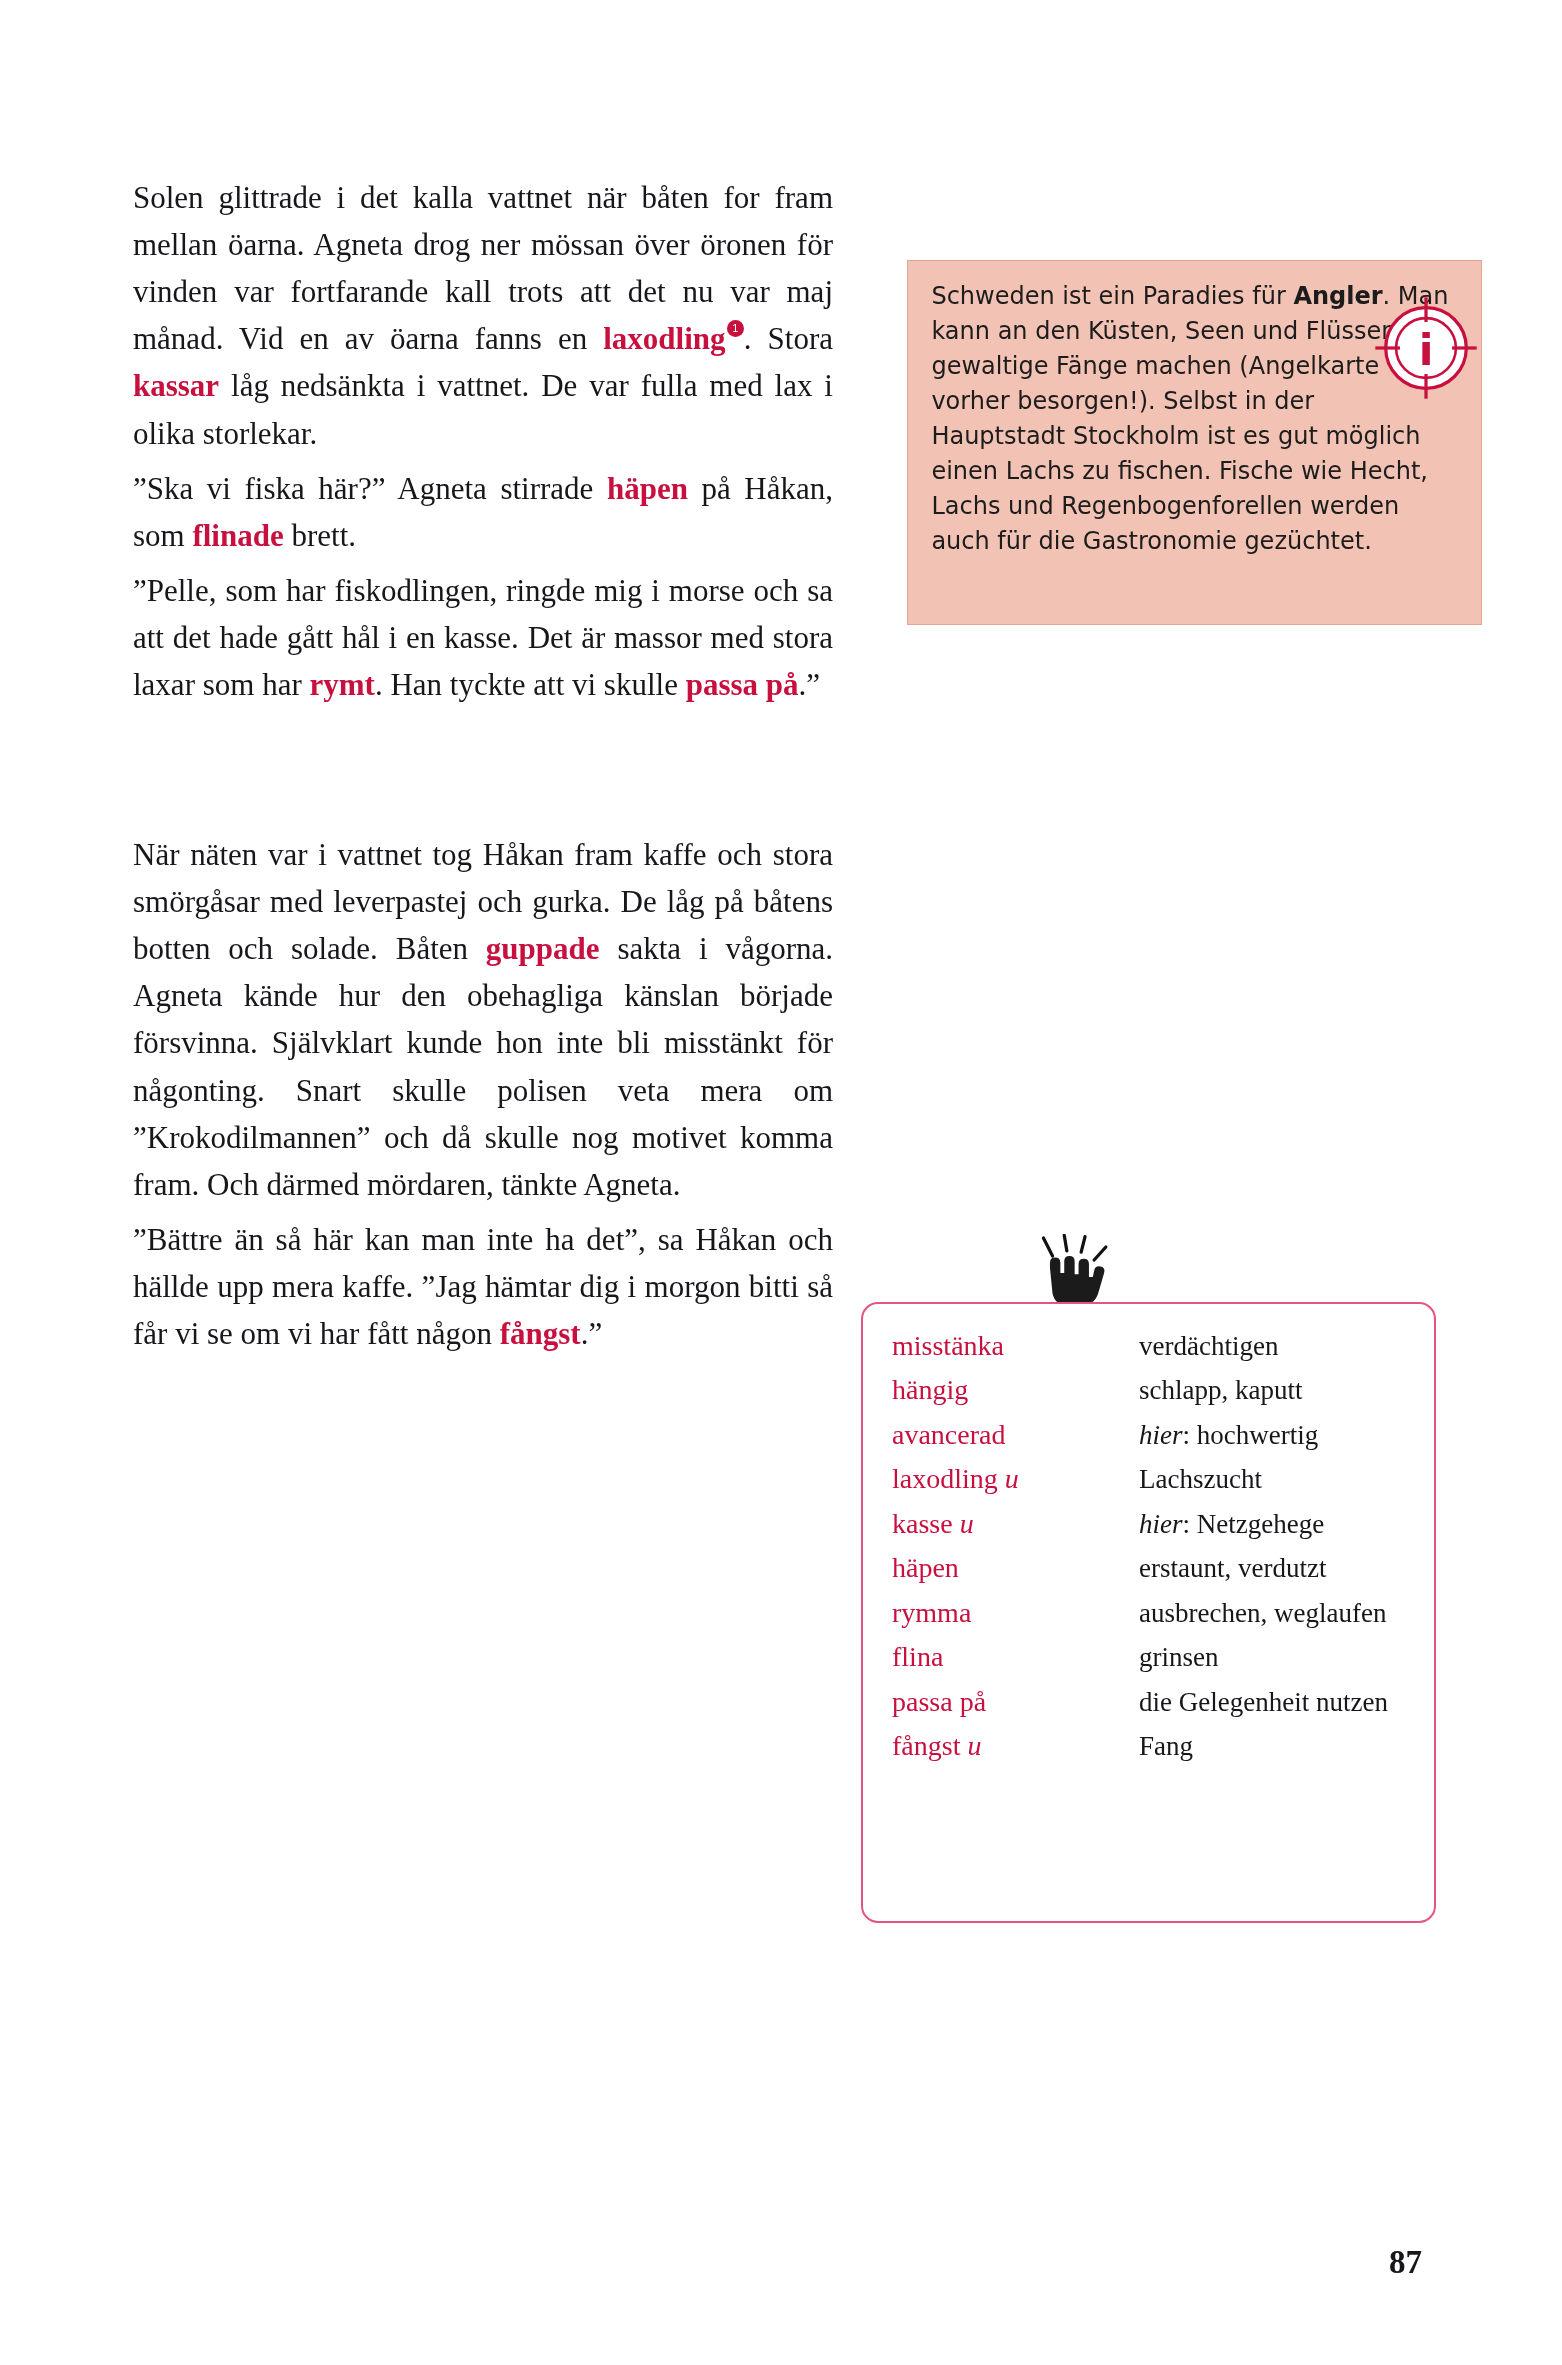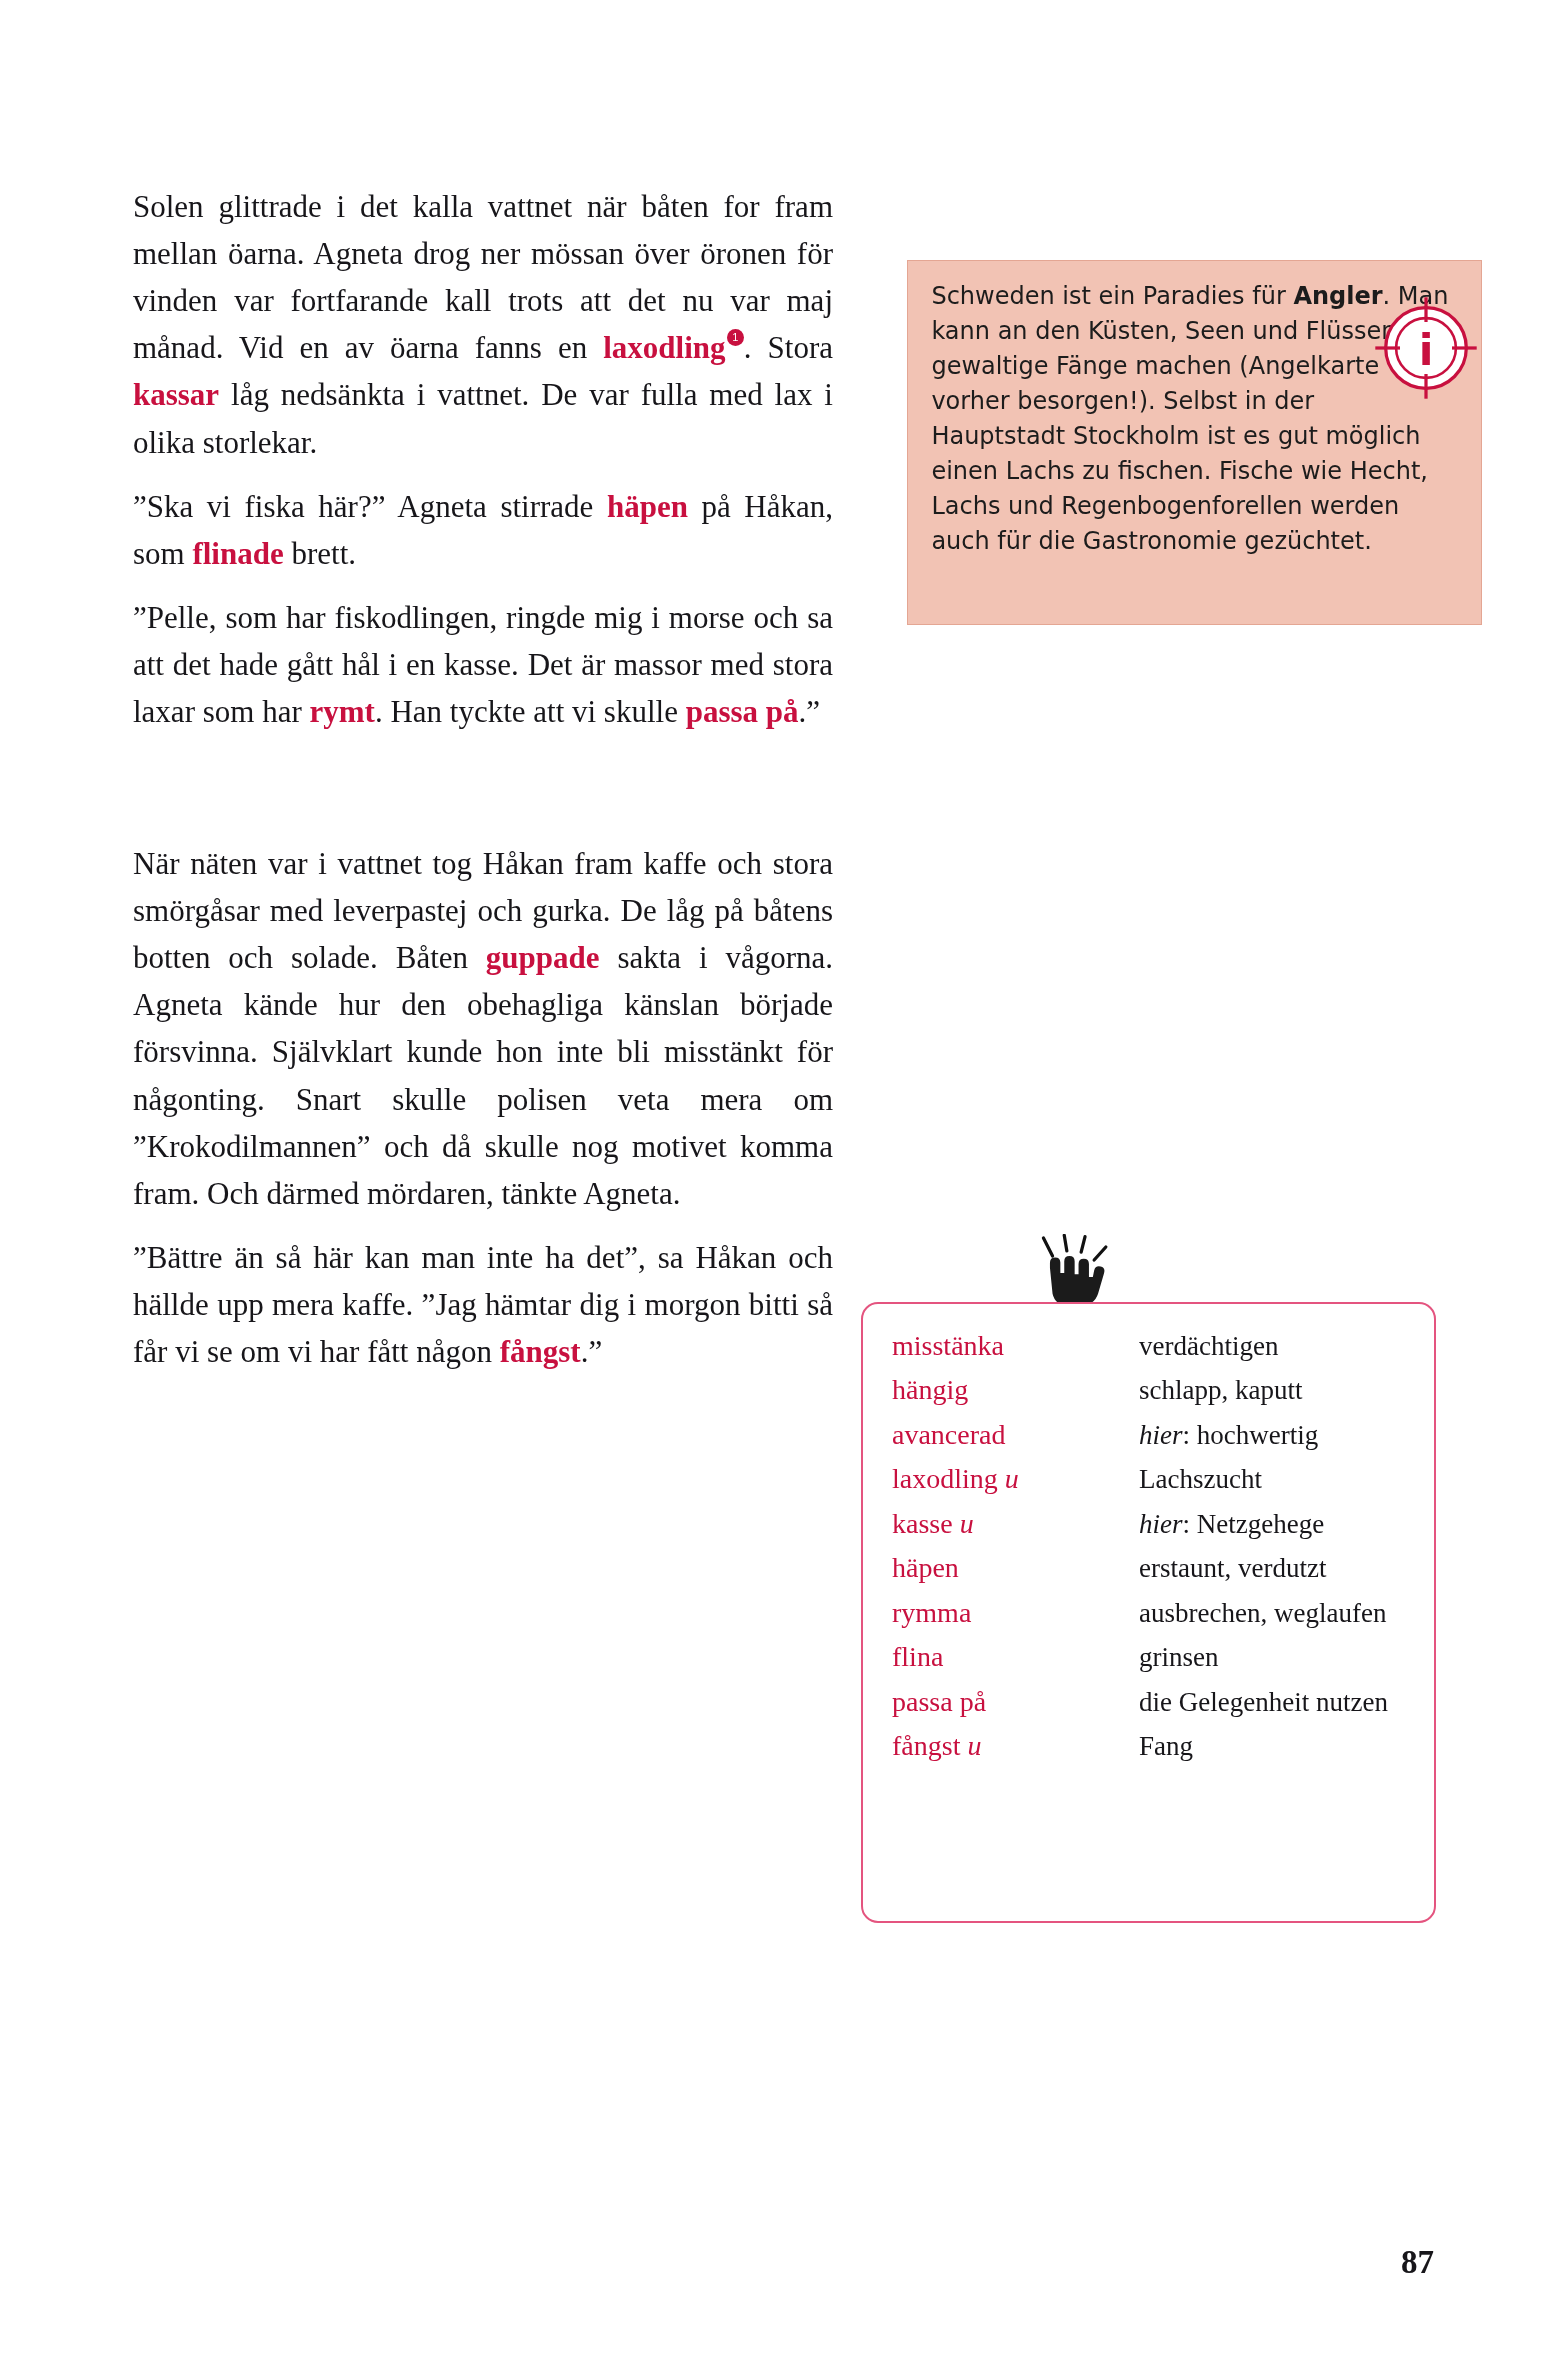--- a/index.html
+++ b/index.html
@@ -26,21 +26,21 @@
   .textbody {
     position: absolute;
     left: 133px;
     top: 166px;
     width: 1305px;
     font-size: 31px;
     line-height: 1.52;
     text-align: justify;
     color: #17161a;
   }
-  .para { margin: 17px 0 0 0; }
+  .para { margin: 8px 0 0 0; }
   .hl {
     color: #c8103f;
     font-weight: 600;
   }
   .sup {
     display: inline-block;
     width: 17px; height: 17px;
     border-radius: 50%;
     background: #c8103f;
     color: #ffffff;
@@ -133,21 +133,21 @@
     position: absolute;
     left: 1038px;
     top: 1234px;
     width: 85px;
     height: 78px;
   }
 
   
   .pageno {
     position: absolute;
-    right: 128px;
+    right: 140px;
     bottom: 85px;
     font-size: 33px;
     font-family: "Liberation Serif", serif;
     font-weight: 700;
     color: #17161a;
     margin-left: 6px;
   }
 </style>
 </head>
 <body>

